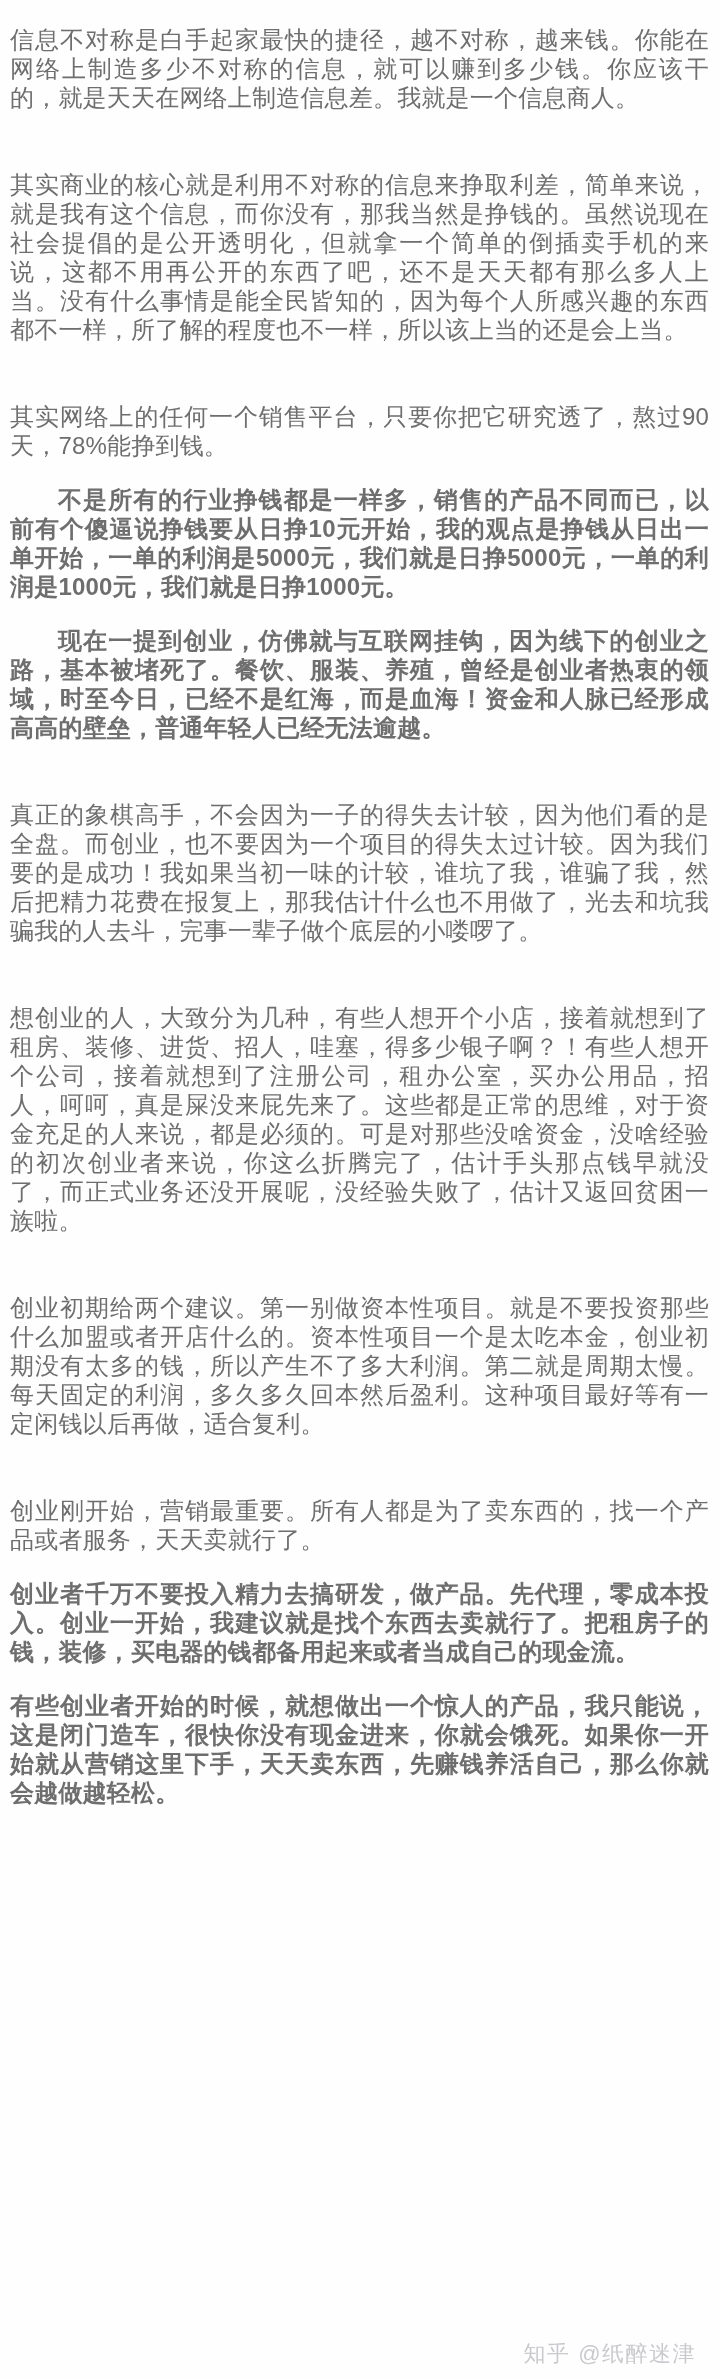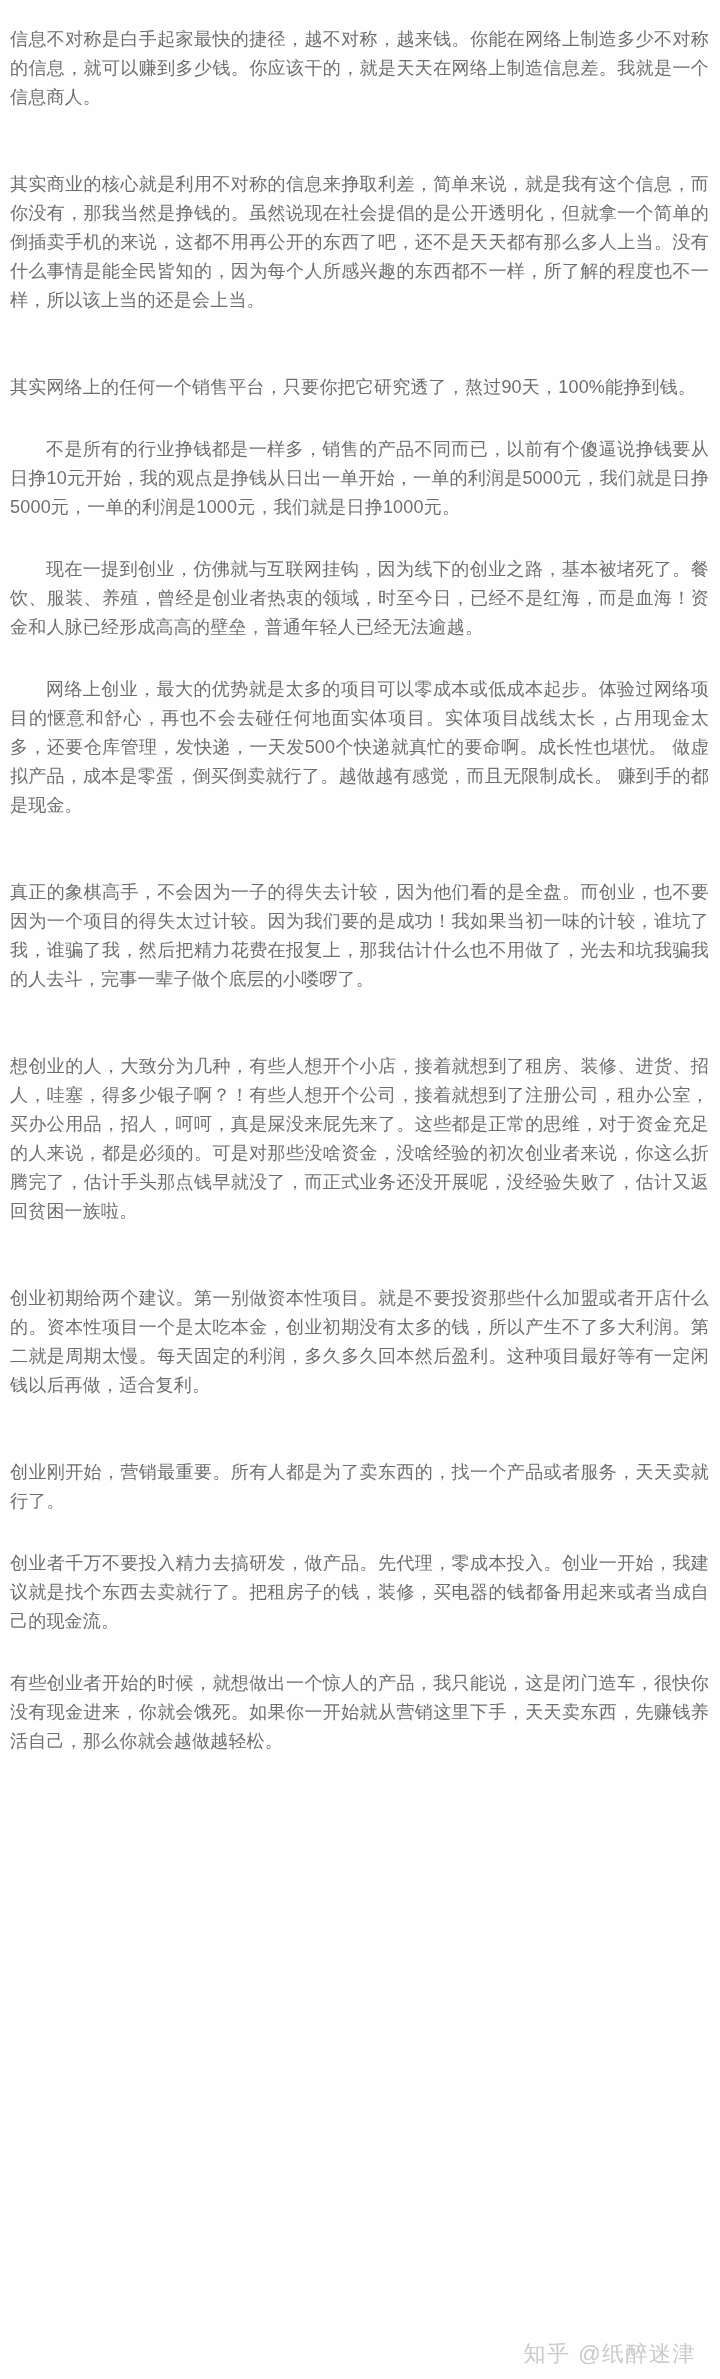--- a/index.html
+++ b/index.html
@@ -8,51 +8,50 @@
     height: 2379px;
     background: #fefefe;
     position: relative;
     overflow: hidden;
   }
   .page {
     box-sizing: border-box;
     width: 720px;
     padding: 25px 11px 0 10px;
     font-family: "Liberation Sans", "DejaVu Sans", sans-serif;
-    font-size: 18px;
+    font-size: 24px;
     line-height: 29px;
     color: #6e6e6e;
     text-align: justify;
     letter-spacing: 0.2px;
   }
   .para { margin: 0; }
   .gap-lg { margin-top: 58px; }
-  .gap-sm { margin-top: 33px; }
+  .gap-sm { margin-top: 25px; font-weight: bold; }
   .indent { text-indent: 2em; }
   .watermark {
     position: absolute;
     right: 24px;
     bottom: 10px;
     font-family: "Liberation Sans", "DejaVu Sans", sans-serif;
     font-size: 22px;
     color: #c9c9ce;
     letter-spacing: 1.5px;
     white-space: nowrap;
   }
 </style>
 </head>
 <body>
 
 <div class="page">
   <p class="para">信息不对称是白手起家最快的捷径，越不对称，越来钱。你能在网络上制造多少不对称的信息，就可以赚到多少钱。你应该干的，就是天天在网络上制造信息差。我就是一个信息商人。</p>
   <p class="para gap-lg">其实商业的核心就是利用不对称的信息来挣取利差，简单来说，就是我有这个信息，而你没有，那我当然是挣钱的。虽然说现在社会提倡的是公开透明化，但就拿一个简单的倒插卖手机的来说，这都不用再公开的东西了吧，还不是天天都有那么多人上当。没有什么事情是能全民皆知的，因为每个人所感兴趣的东西都不一样，所了解的程度也不一样，所以该上当的还是会上当。</p>
-  <p class="para gap-lg">其实网络上的任何一个销售平台，只要你把它研究透了，熬过90天，100%能挣到钱。</p>
+  <p class="para gap-lg">其实网络上的任何一个销售平台，只要你把它研究透了，熬过90天，78%能挣到钱。</p>
   <p class="para gap-sm indent">不是所有的行业挣钱都是一样多，销售的产品不同而已，以前有个傻逼说挣钱要从日挣10元开始，我的观点是挣钱从日出一单开始，一单的利润是5000元，我们就是日挣5000元，一单的利润是1000元，我们就是日挣1000元。</p>
   <p class="para gap-sm indent">现在一提到创业，仿佛就与互联网挂钩，因为线下的创业之路，基本被堵死了。餐饮、服装、养殖，曾经是创业者热衷的领域，时至今日，已经不是红海，而是血海！资金和人脉已经形成高高的壁垒，普通年轻人已经无法逾越。</p>
-  <p class="para gap-sm indent">网络上创业，最大的优势就是太多的项目可以零成本或低成本起步。体验过网络项目的惬意和舒心，再也不会去碰任何地面实体项目。实体项目战线太长，占用现金太多，还要仓库管理，发快递，一天发500个快递就真忙的要命啊。成长性也堪忧。 做虚拟产品，成本是零蛋，倒买倒卖就行了。越做越有感觉，而且无限制成长。 赚到手的都是现金。</p>
   <p class="para gap-lg">真正的象棋高手，不会因为一子的得失去计较，因为他们看的是全盘。而创业，也不要因为一个项目的得失太过计较。因为我们要的是成功！我如果当初一味的计较，谁坑了我，谁骗了我，然后把精力花费在报复上，那我估计什么也不用做了，光去和坑我骗我的人去斗，完事一辈子做个底层的小喽啰了。</p>
   <p class="para gap-lg">想创业的人，大致分为几种，有些人想开个小店，接着就想到了租房、装修、进货、招人，哇塞，得多少银子啊？！有些人想开个公司，接着就想到了注册公司，租办公室，买办公用品，招人，呵呵，真是屎没来屁先来了。这些都是正常的思维，对于资金充足的人来说，都是必须的。可是对那些没啥资金，没啥经验的初次创业者来说，你这么折腾完了，估计手头那点钱早就没了，而正式业务还没开展呢，没经验失败了，估计又返回贫困一族啦。</p>
   <p class="para gap-lg">创业初期给两个建议。第一别做资本性项目。就是不要投资那些什么加盟或者开店什么的。资本性项目一个是太吃本金，创业初期没有太多的钱，所以产生不了多大利润。第二就是周期太慢。每天固定的利润，多久多久回本然后盈利。这种项目最好等有一定闲钱以后再做，适合复利。</p>
   <p class="para gap-lg">创业刚开始，营销最重要。所有人都是为了卖东西的，找一个产品或者服务，天天卖就行了。</p>
   <p class="para gap-sm">创业者千万不要投入精力去搞研发，做产品。先代理，零成本投入。创业一开始，我建议就是找个东西去卖就行了。把租房子的钱，装修，买电器的钱都备用起来或者当成自己的现金流。</p>
   <p class="para gap-sm">有些创业者开始的时候，就想做出一个惊人的产品，我只能说，这是闭门造车，很快你没有现金进来，你就会饿死。如果你一开始就从营销这里下手，天天卖东西，先赚钱养活自己，那么你就会越做越轻松。</p>
 </div>
 
 <div class="watermark">知乎 @纸醉迷津</div>
 

